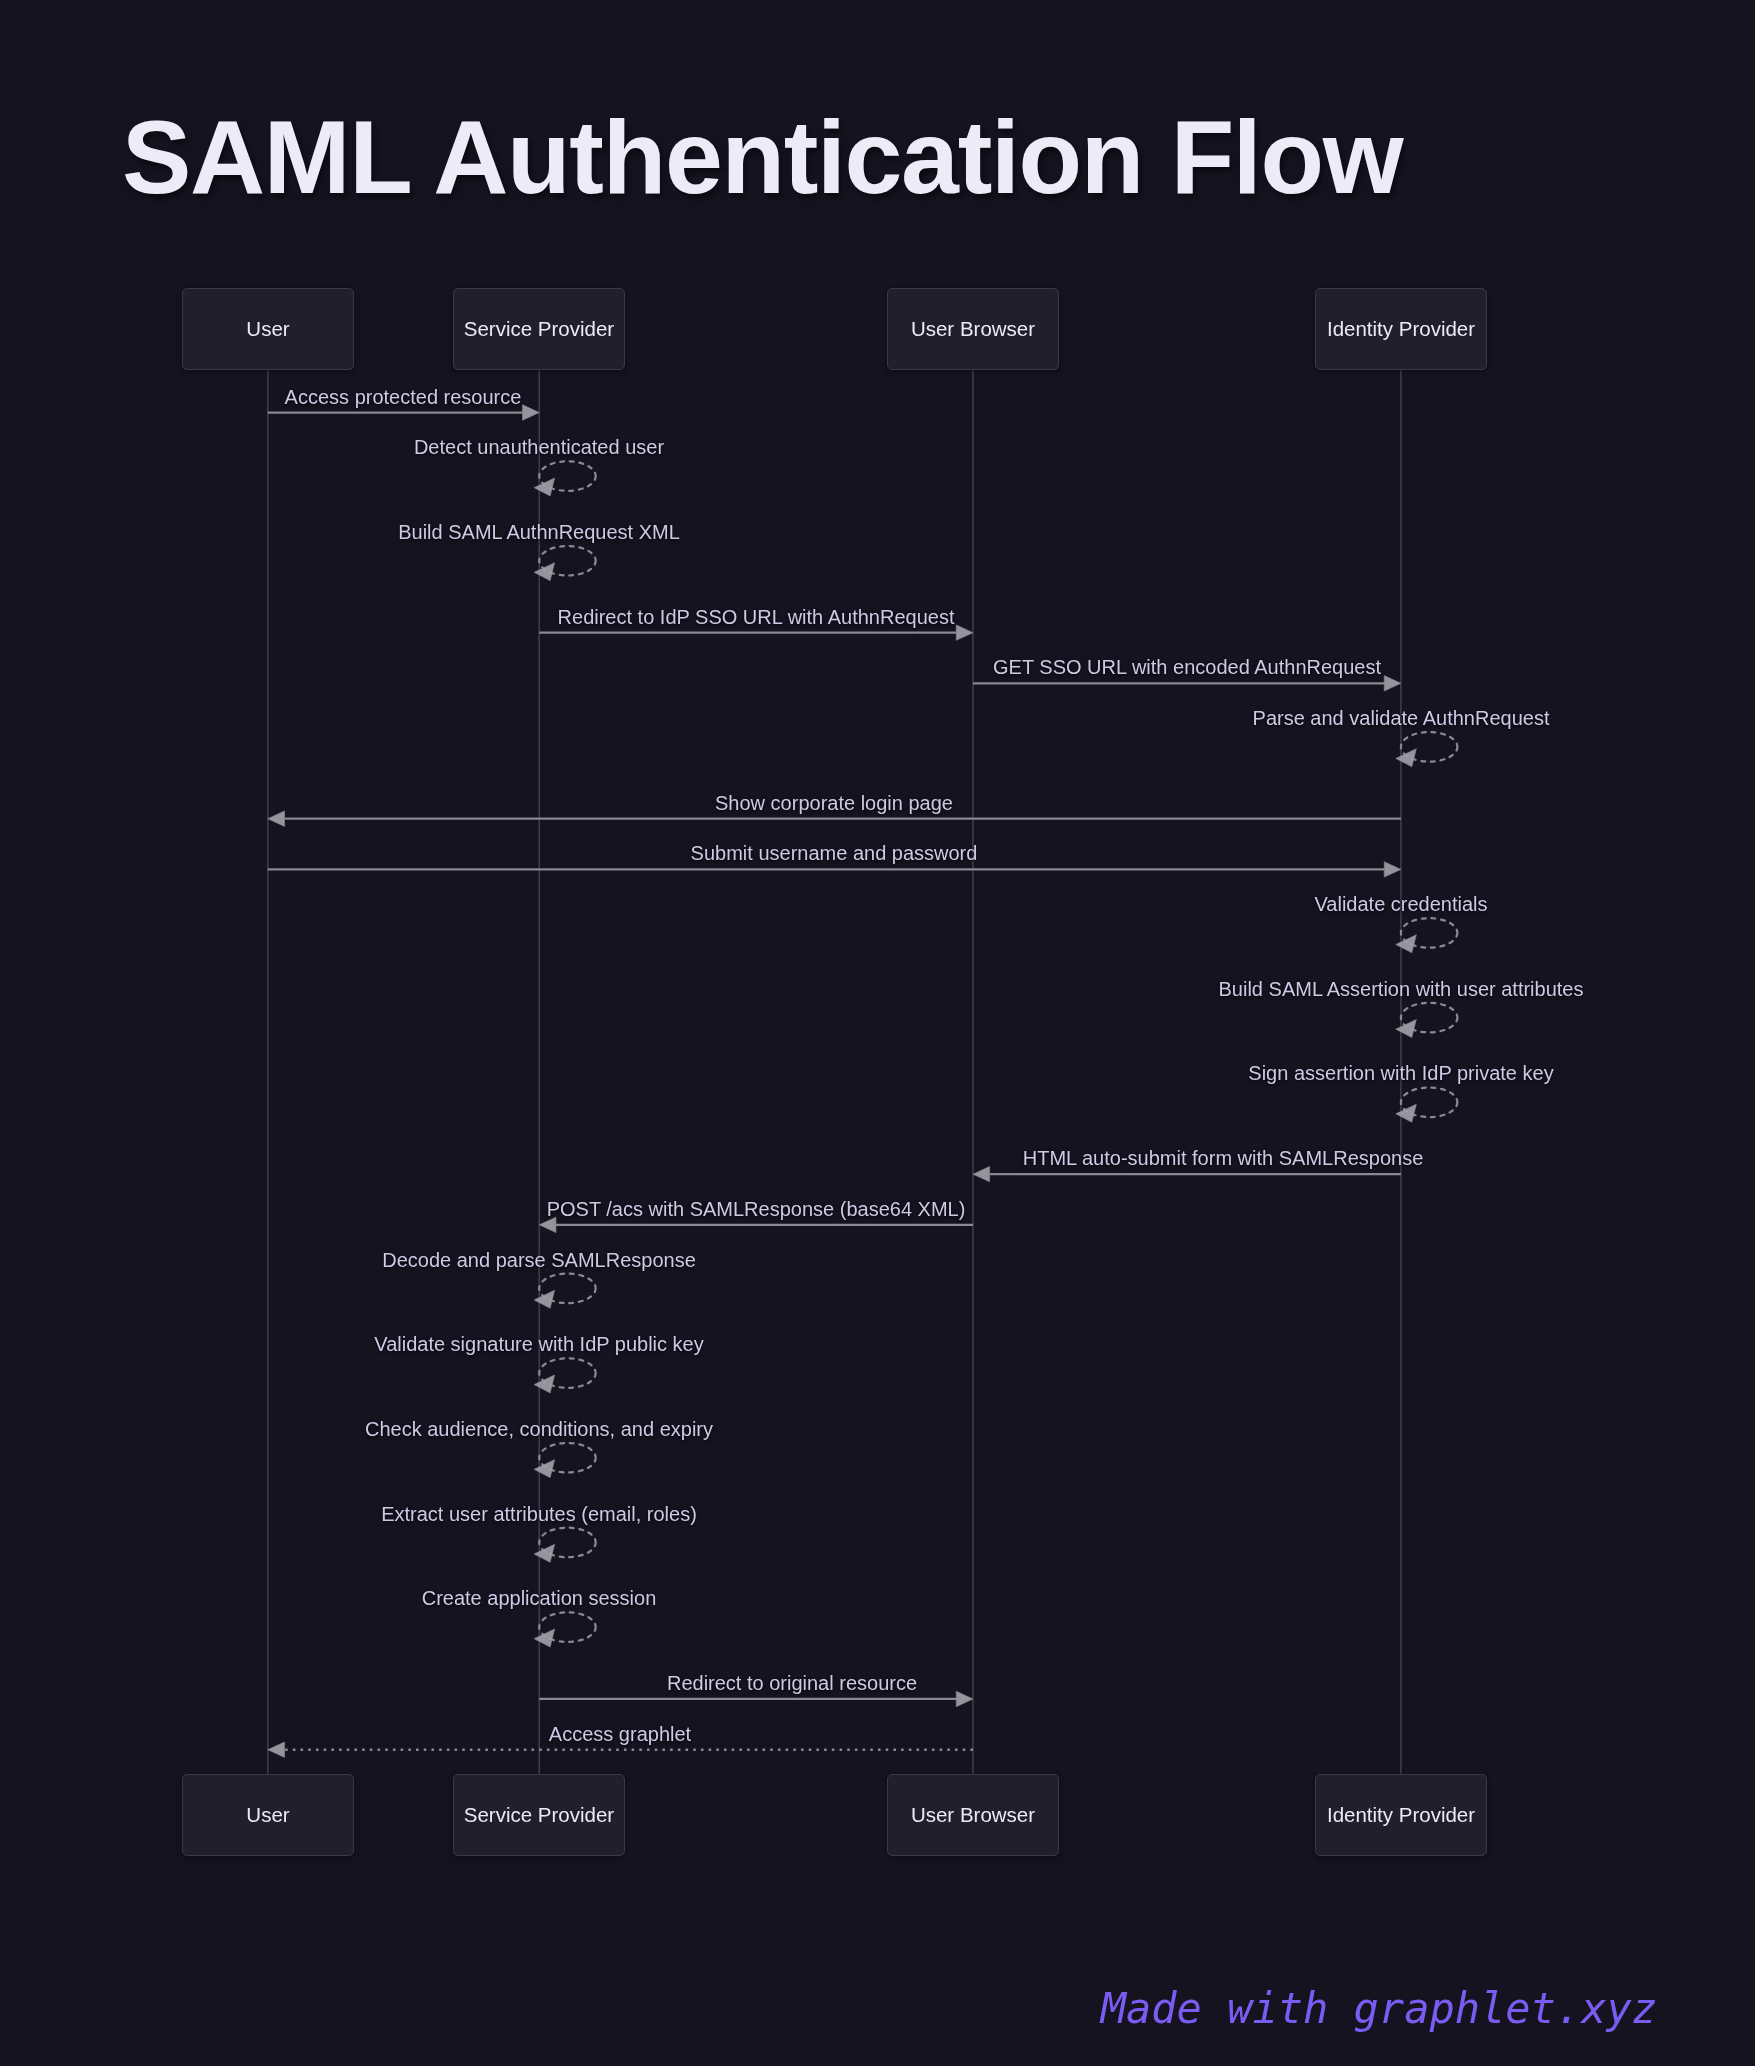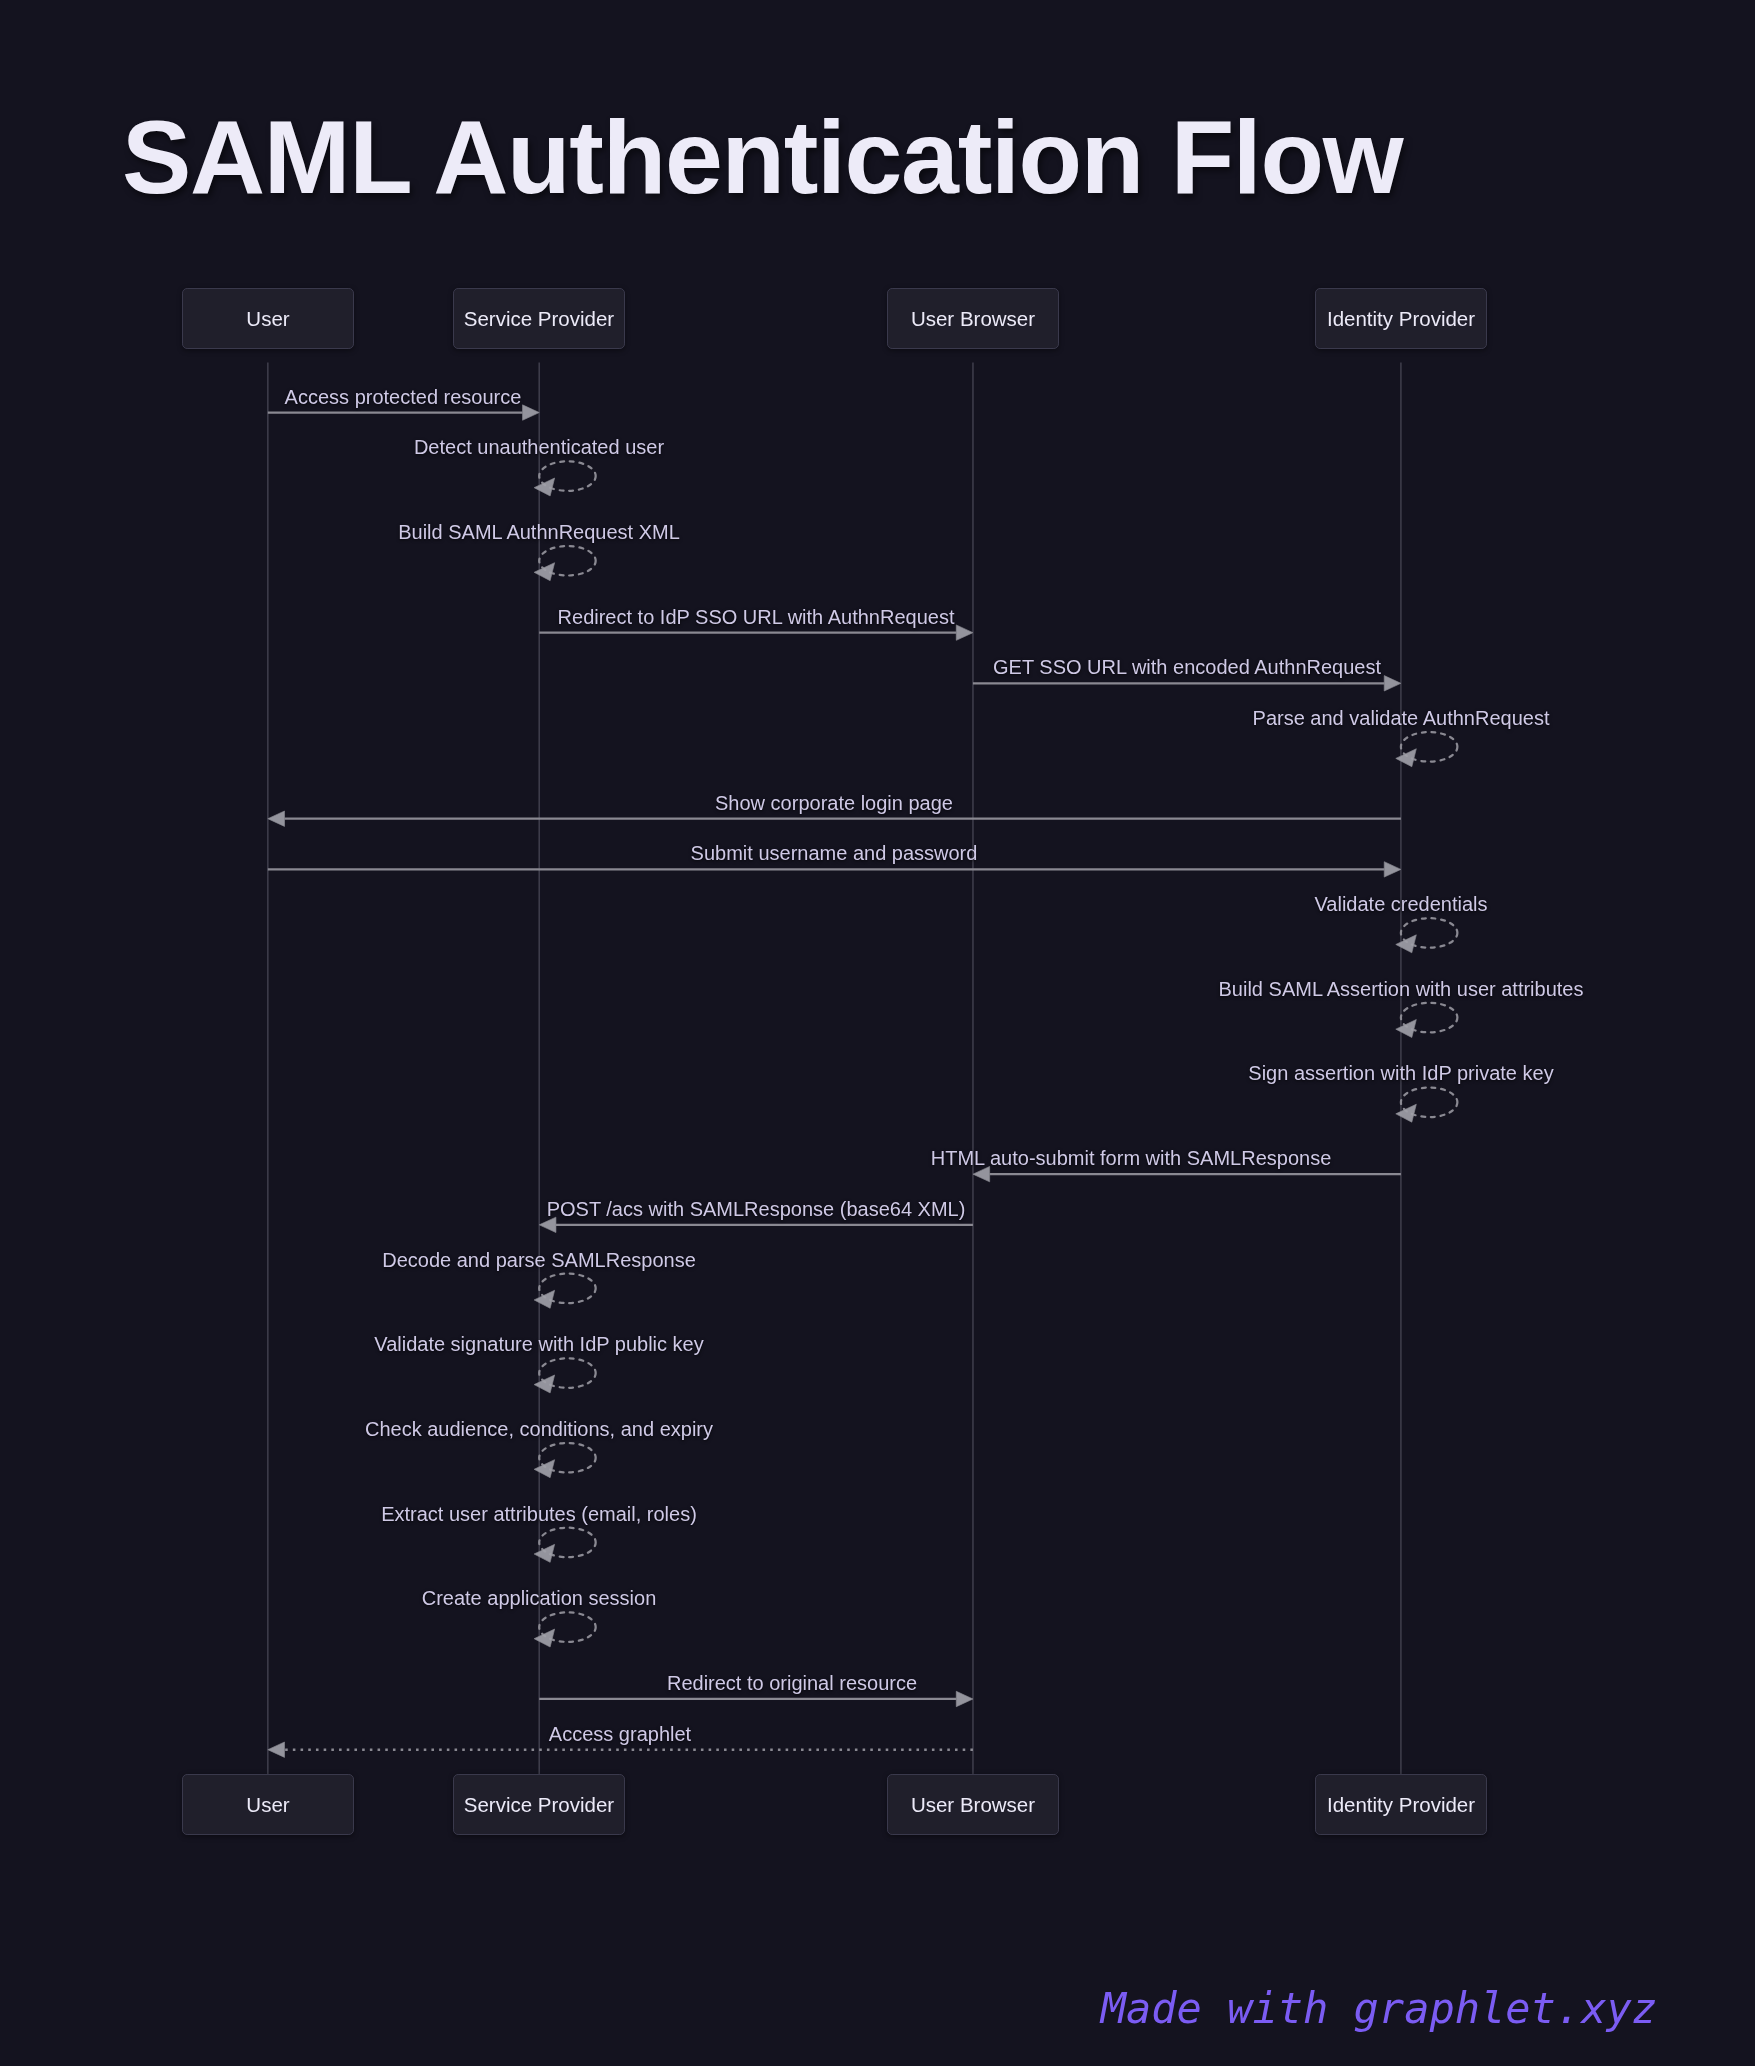--- a/index.html
+++ b/index.html
@@ -7,21 +7,21 @@
     --msg-text:#cfc9e6; --arrow:#8a8992; --arrowhead:#a09fa8; --lifeline:#3d3c4a;
     --title:#edebf8; --accent:#7b5cf3;
   }
   html,body{margin:0;padding:0;background:var(--bg);}
   .page{position:relative;width:1756px;height:2066px;background:var(--bg);
         font-family:"Liberation Sans","DejaVu Sans",sans-serif;overflow:hidden;padding-left:32px;}
   .title{position:absolute;left:122px;top:105px;margin:0;font-size:104px;line-height:1;
          font-weight:700;letter-spacing:-1.3px;color:var(--title);white-space:nowrap;
          text-shadow:2.6px 3.8px 6.4px rgba(0,0,0,.5);}
   #diagram-svg{position:absolute;left:0;top:0;width:1756px;height:2066px;}
-  .actor-box{position:absolute;width:172px;height:61px;box-sizing:border-box;
+  .actor-box{position:absolute;width:172px;height:82px;box-sizing:border-box;
              background:var(--box-fill);border:1.3px solid var(--box-border);border-radius:5.1px;
              display:flex;align-items:center;justify-content:center;
              color:var(--actor-text);font-size:20.5px;box-shadow:0 1.9px 5.8px rgba(0,0,0,.38);}
   .msg-label{position:absolute;transform:translate(-50%,-50%);white-space:nowrap;
              color:var(--msg-text);font-size:20px;text-shadow:0 1.3px 3.2px rgba(0,0,0,.75);}
   .footer{position:absolute;right:131px;top:1988px;margin:0;
           font-family:"DejaVu Sans Mono","Liberation Mono",monospace;
           font-size:42px;line-height:1;color:var(--accent);white-space:nowrap;font-style:italic;}
 </style>
 </head>
@@ -80,21 +80,21 @@
       <div class="msg-label" style="left: 539px; top: 447px;">Detect unauthenticated user</div>
       <div class="msg-label" style="left: 539px; top: 532px;">Build SAML AuthnRequest XML</div>
       <div class="msg-label" style="left: 756px; top: 617px;">Redirect to IdP SSO URL with AuthnRequest</div>
       <div class="msg-label" style="left: 1187px; top: 667px;">GET SSO URL with encoded AuthnRequest</div>
       <div class="msg-label" style="left: 1401px; top: 718px;">Parse and validate AuthnRequest</div>
       <div class="msg-label" style="left: 834px; top: 803px;">Show corporate login page</div>
       <div class="msg-label" style="left: 834px; top: 853px;">Submit username and password</div>
       <div class="msg-label" style="left: 1401px; top: 904px;">Validate credentials</div>
       <div class="msg-label" style="left: 1401px; top: 989px;">Build SAML Assertion with user attributes</div>
       <div class="msg-label" style="left: 1401px; top: 1073px;">Sign assertion with IdP private key</div>
-      <div class="msg-label" style="left: 1131px; top: 1158px; text-align: center;">HTML auto-submit form with SAMLResponse</div>
+      <div class="msg-label" style="left: 1223px; top: 1158px; text-align: center;">HTML auto-submit form with SAMLResponse</div>
       <div class="msg-label" style="left: 756px; top: 1209px;">POST /acs with SAMLResponse (base64 XML)</div>
       <div class="msg-label" style="left: 539px; top: 1260px;">Decode and parse SAMLResponse</div>
       <div class="msg-label" style="left: 539px; top: 1344px;">Validate signature with IdP public key</div>
       <div class="msg-label" style="left: 539px; top: 1429px;">Check audience, conditions, and expiry</div>
       <div class="msg-label" style="left: 539px; top: 1514px;">Extract user attributes (email, roles)</div>
       <div class="msg-label" style="left: 539px; top: 1598px;">Create application session</div>
       <div class="msg-label" style="left: 756px; top: 1683px; margin-left: 36px;">Redirect to original resource</div>
       <div class="msg-label" style="left: 620px; top: 1734px;">Access graphlet</div>
     </div>
   <div id="actors-layer">

